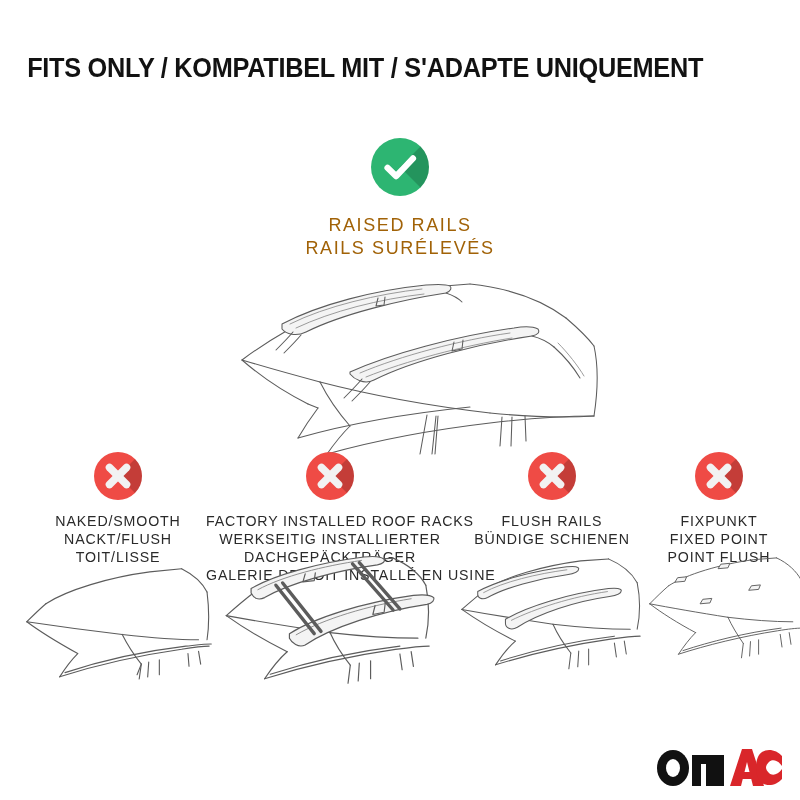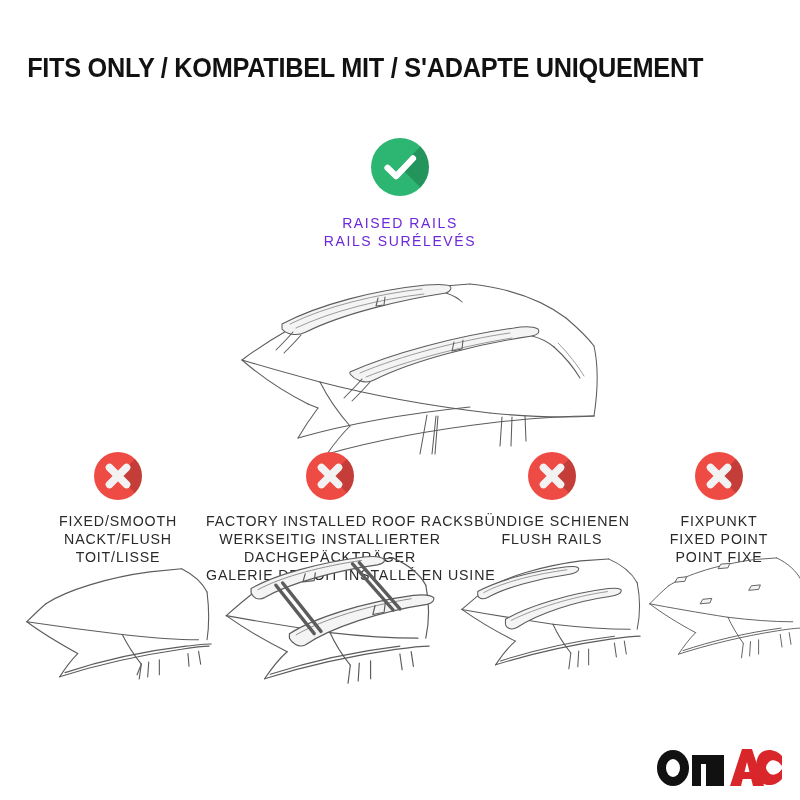--- a/index.html
+++ b/index.html
@@ -68,23 +68,23 @@
     inset: 0;
     width: 100%;
     height: 100%;
   }
 
   .fit-labels {
     margin-top: 14px;
     line-height: 1.30;
   }
   .fit-labels .ln {
-    font-size: 14px;
+    font-size: 18px;
     letter-spacing: 1.6px;
-    color: #6d28d9;
+    color: #a16207;
     font-weight: normal;
   }
 
   
   .main-illu {
     position: absolute;
     top: 278px;
     left: 170px;
     width: 470px;
     height: 178px;
@@ -238,21 +238,21 @@
     <div class="badge red">
       <div class="shade"></div>
       <svg viewBox="0 0 48 48" aria-hidden="true">
         <g stroke="#f2f2f2" stroke-width="7.6" stroke-linecap="round">
           <line x1="15.5" y1="15.5" x2="32.5" y2="32.5"></line>
           <line x1="32.5" y1="15.5" x2="15.5" y2="32.5"></line>
         </g>
       </svg>
     </div>
     <div class="nofit-labels">
-      <div class="ln">FIXED/SMOOTH</div>
+      <div class="ln">NAKED/SMOOTH</div>
       <div class="ln">NACKT/FLUSH</div>
       <div class="ln">TOIT/LISSE</div>
     </div>
     <div class="nofit-illu">
       <svg viewBox="0 0 200 118" preserveAspectRatio="xMidYMid meet" aria-hidden="true">
         <g class="drawing">
           <path d="M32 45 C52 32 92 20 130 15 L160 12"></path>
           <path d="M160 12 C172 18 180 26 184 34"></path>
           <path d="M32 45 C26 50 20 56 14 62"></path>
           <path d="M14 62 C34 65 70 70 104 74"></path>
@@ -339,22 +339,22 @@
     <div class="badge red">
       <div class="shade"></div>
       <svg viewBox="0 0 48 48" aria-hidden="true">
         <g stroke="#f2f2f2" stroke-width="7.6" stroke-linecap="round">
           <line x1="15.5" y1="15.5" x2="32.5" y2="32.5"></line>
           <line x1="32.5" y1="15.5" x2="15.5" y2="32.5"></line>
         </g>
       </svg>
     </div>
     <div class="nofit-labels">
+      <div class="ln">FLUSH RAILS</div>
       <div class="ln">BÜNDIGE SCHIENEN</div>
-      <div class="ln">FLUSH RAILS</div>
     </div>
     <div class="nofit-illu">
       <svg viewBox="0 0 210 125" preserveAspectRatio="xMidYMid meet" aria-hidden="true">
         <g class="drawing">
           <path d="M38 42 C58 29 96 18 134 13 L162 11"></path>
           <path d="M162 11 C176 17 186 26 191 35"></path>
           <path d="M38 42 C30 48 22 55 14 62"></path>
           <path d="M14 62 C36 66 72 72 106 77"></path>
           <path d="M106 77 C132 80 160 82 184 82"></path>
           <path d="M191 35 C194 50 194 68 191 82"></path>
@@ -389,21 +389,21 @@
       <svg viewBox="0 0 48 48" aria-hidden="true">
         <g stroke="#f2f2f2" stroke-width="7.6" stroke-linecap="round">
           <line x1="15.5" y1="15.5" x2="32.5" y2="32.5"></line>
           <line x1="32.5" y1="15.5" x2="15.5" y2="32.5"></line>
         </g>
       </svg>
     </div>
     <div class="nofit-labels">
       <div class="ln">FIXPUNKT</div>
       <div class="ln">FIXED POINT</div>
-      <div class="ln">POINT FIXE</div>
+      <div class="ln">POINT FLUSH</div>
     </div>
     <div class="nofit-illu">
       <svg viewBox="0 0 180 125" preserveAspectRatio="xMidYMid meet" aria-hidden="true">
         <g class="drawing">
           <path d="M34 42 C54 29 92 18 128 13 L154 11"></path>
           <path d="M154 11 C167 17 176 26 181 35"></path>
           <path d="M34 42 C27 48 20 55 13 62"></path>
           <path d="M13 62 C34 66 68 72 100 77"></path>
           <path d="M100 77 C125 80 150 82 172 82"></path>
           <path d="M181 35 C184 50 184 68 181 82"></path>

